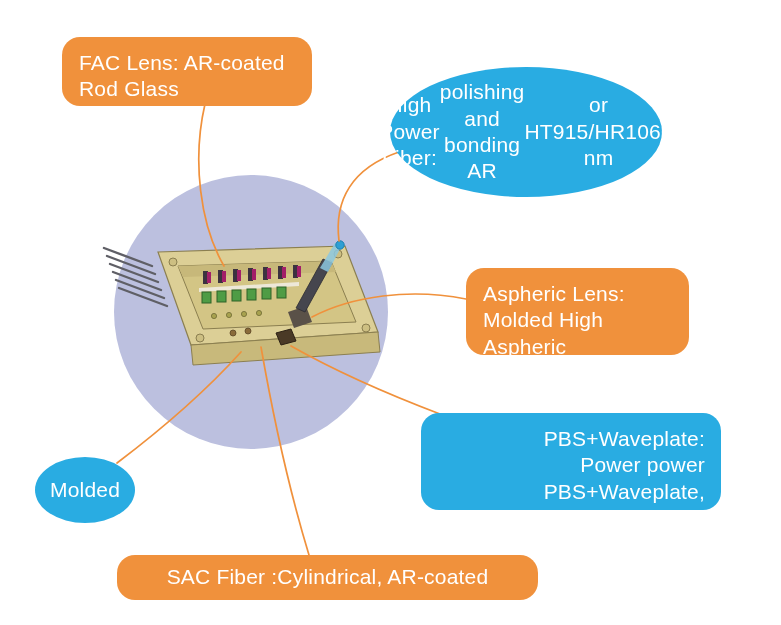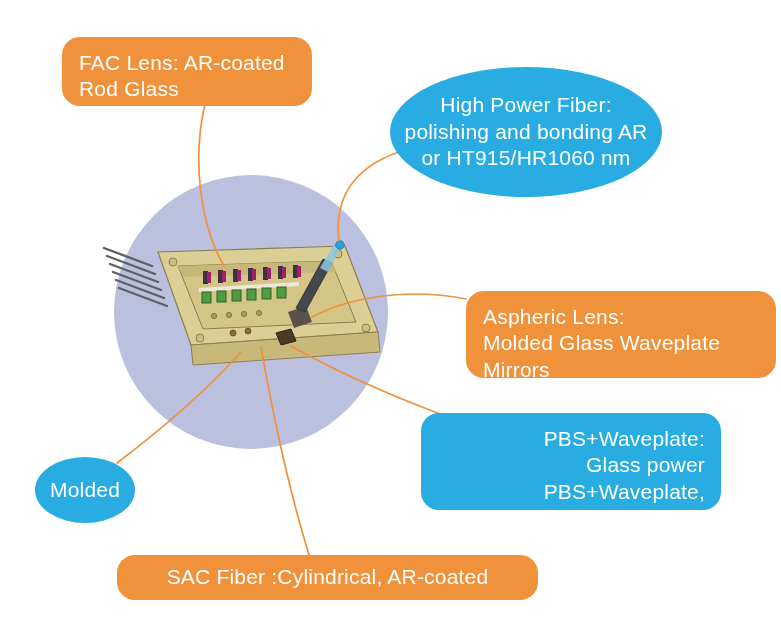--- a/index.html
+++ b/index.html
@@ -7,29 +7,29 @@
   body { font-family:"Liberation Sans", sans-serif; }
   .canvas { position:relative; width:781px; height:625px; background:#ffffff; overflow:hidden; }
   svg.layer { position:absolute; left:0; top:0; }
   .callout {
     position:absolute; color:#ffffff; font-size:21px; line-height:1.26;
     letter-spacing:0.2px;
   }
   .callout .line { display:block; }
   .rect { border-radius:18px; padding:13px 17px; }
   .ellipse {
-    display:flex; flex-direction:column; align-items:center; justify-content:center;
+    display:flex; align-items:center; justify-content:center;
     text-align:center; border-radius:50%;
   }
   .orange { background:#F0913C; }
   .blue   { background:#29ACE2; }
 
   #callout-fac      { left:62px;  top:37px;  width:250px; height:69px; }
   #callout-fiber    { left:390px; top:67px;  width:272px; height:130px; }
-  #callout-aspheric { left:466px; top:291px; width:310px; height:87px; }
+  #callout-aspheric { left:466px; top:268px; width:223px; height:87px; }
   #callout-pbs      { left:421px; top:413px; width:300px; height:97px; padding:13px 16px;text-align:right; }
   #callout-mirrors  { left:35px;  top:457px; width:100px; height:66px; }
   #callout-sac      { left:117px; top:555px; width:421px; height:45px;
                       display:flex; align-items:center; justify-content:center; padding:0; }
 </style>
 </head>
 <body>
 
 <div class="canvas">
 
@@ -123,27 +123,27 @@
   </div>
 
   <div class="callout ellipse blue" id="callout-fiber">
     <span class="line">High Power Fiber:</span>
     <span class="line">polishing and bonding AR</span>
     <span class="line">or HT915/HR1060 nm</span>
   </div>
 
   <div class="callout rect orange" id="callout-aspheric">
     <span class="line">Aspheric Lens:</span>
-    <span class="line">Molded Glass Waveplate</span>
+    <span class="line">Molded High Aspheric</span>
     <span class="line">Mirrors</span>
   </div>
 
   <div class="callout rect blue" id="callout-pbs">
     <span class="line">PBS+Waveplate:</span>
-    <span class="line">Glass power PBS+Waveplate,</span>
+    <span class="line">Power power PBS+Waveplate,</span>
     <span class="line">All power diffusion bonding</span>
   </div>
 
   <div class="callout ellipse blue" id="callout-mirrors">
     <span class="line">Molded</span>
   </div>
 
   <div class="callout rect orange" id="callout-sac">
     <span class="line">SAC Fiber :Cylindrical, AR-coated</span>
   </div>

